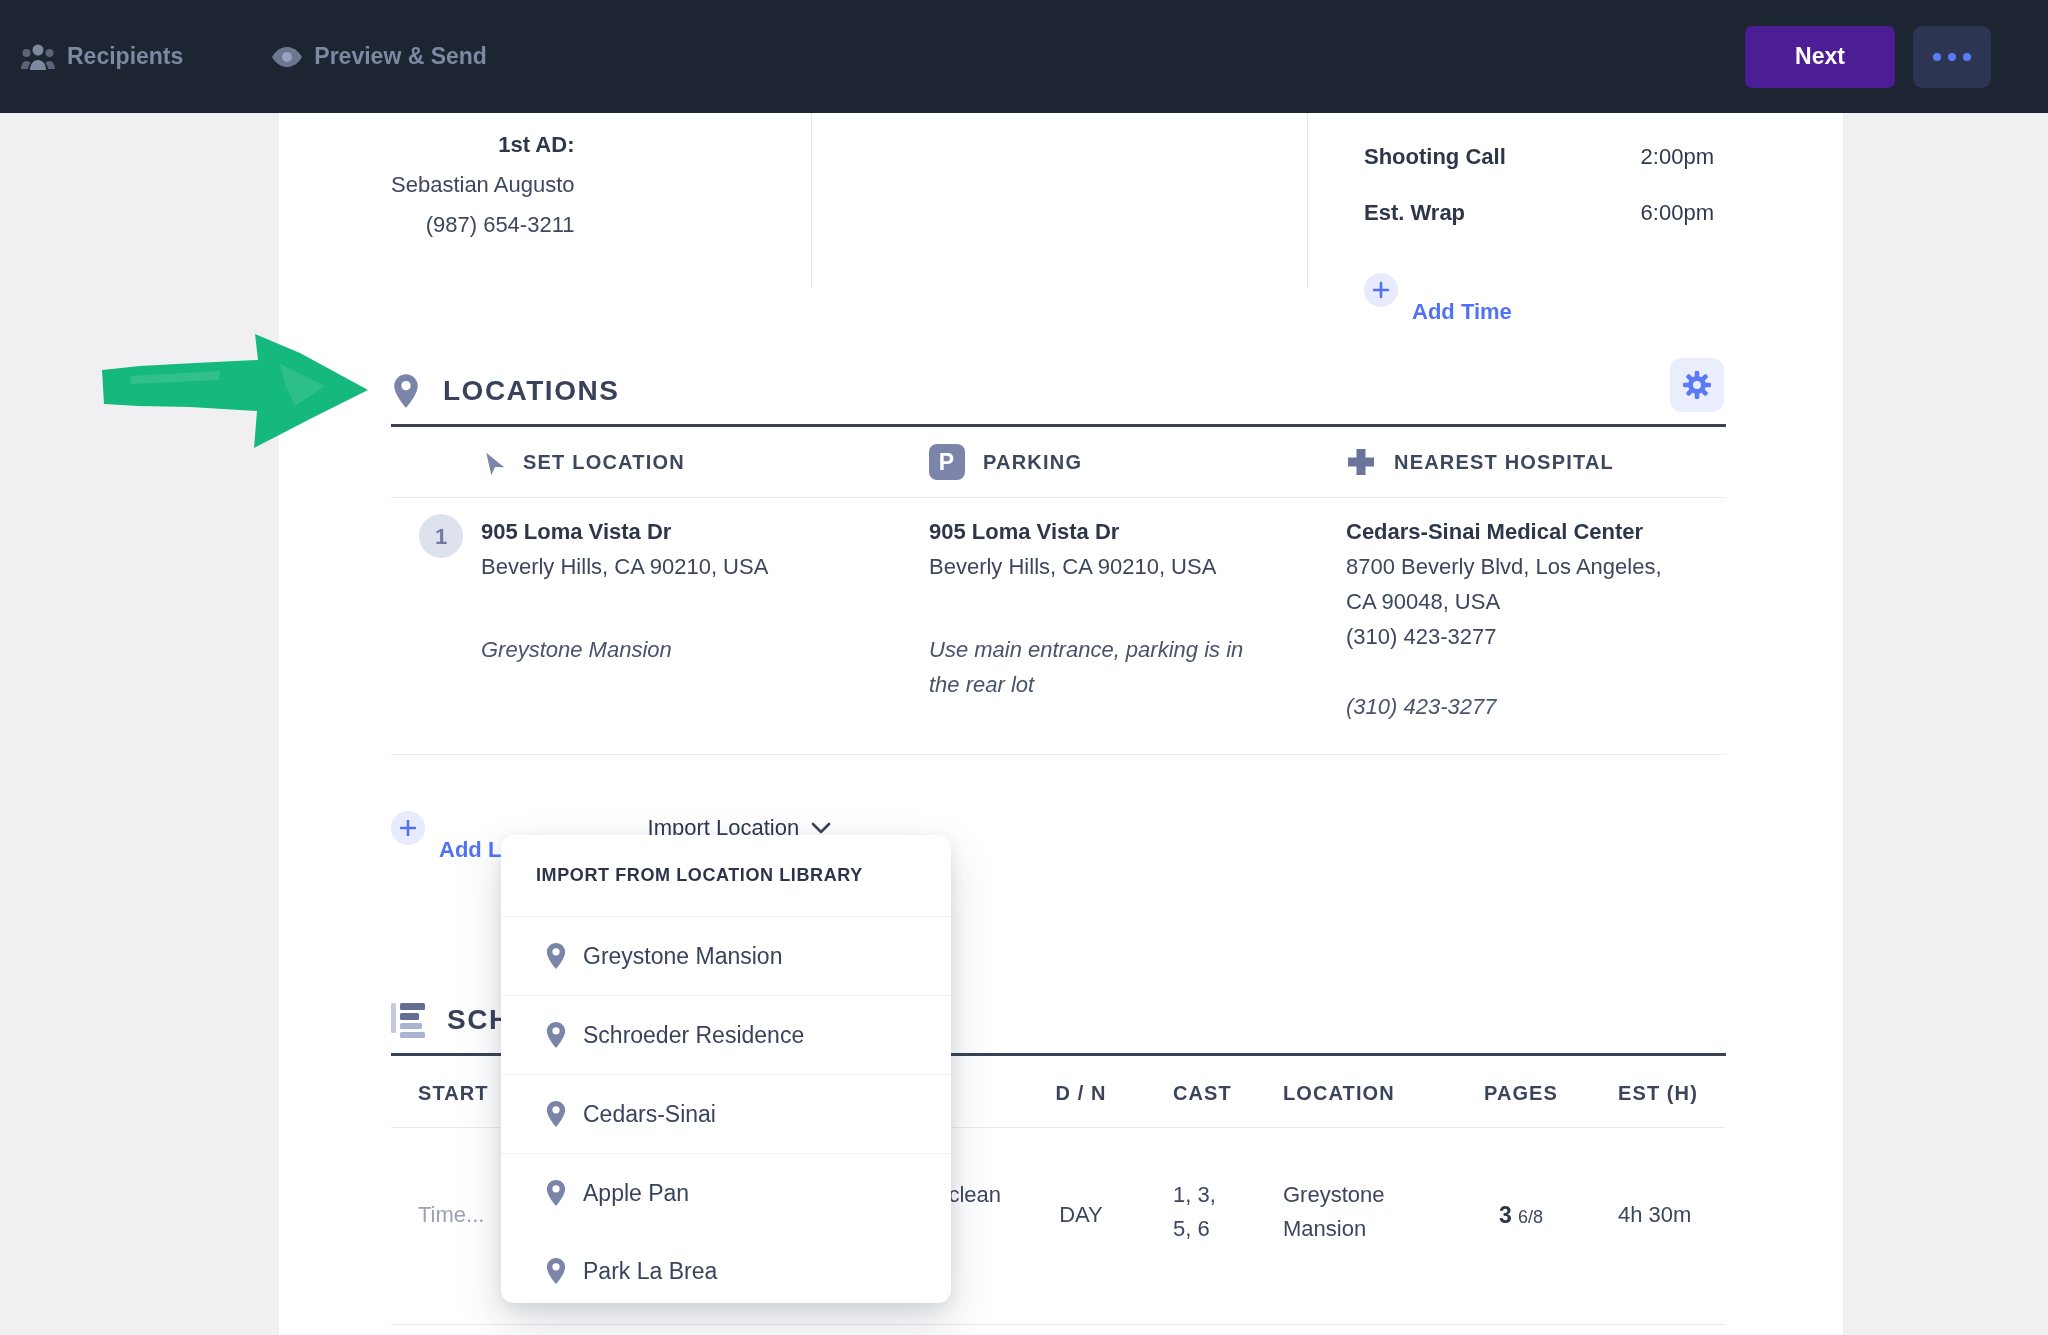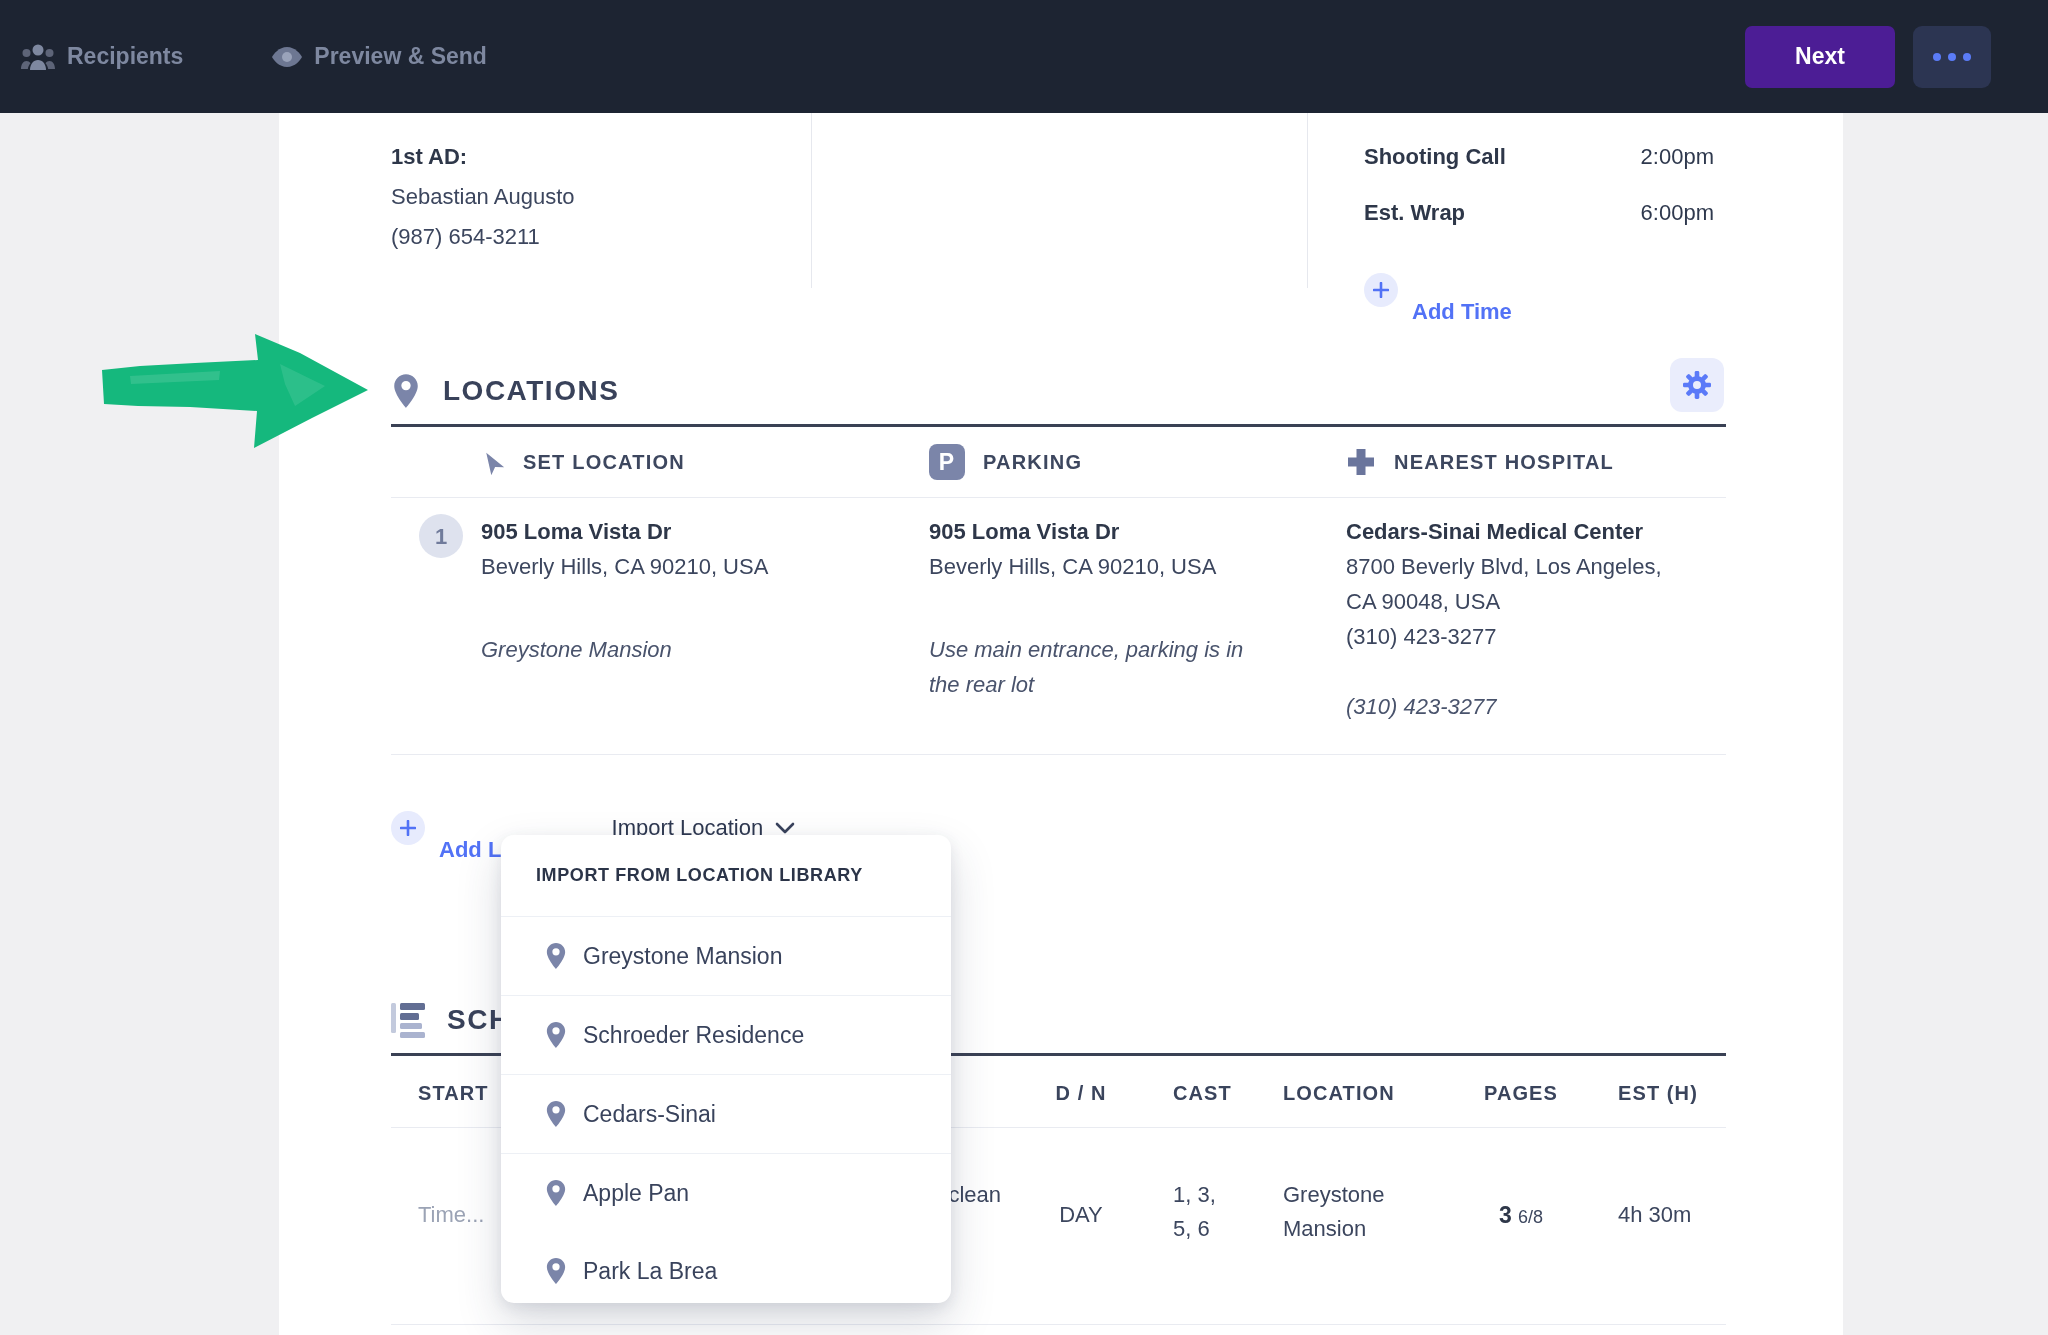--- a/index.html
+++ b/index.html
@@ -26,21 +26,21 @@
     display:flex;align-items:center;justify-content:center;
   }
   .more-btn{
     width:78px;height:62px;border-radius:9px;background:#2c3552;border:none;cursor:pointer;
     display:flex;align-items:center;justify-content:center;gap:7px;
   }
   .more-btn .dot{width:8px;height:8px;border-radius:50%;background:#5b7cf8;}
   
   .card{position:absolute;left:279px;top:113px;width:1564px;height:1222px;background:#ffffff;z-index:1;}
   .vdivider{position:absolute;top:0;width:1px;height:175px;background:#e6e8ee;}
-  .crew{position:absolute;left:112px;top:24px;line-height:40px;font-size:22px;}
+  .crew{position:absolute;left:112px;top:12px;line-height:40px;font-size:22px;text-align:right;}
   .crew .role{font-weight:700;color:#2e3749;}
   .crew .line{color:#3c465e;}
   .times{position:absolute;left:1085px;top:16px;width:350px;font-size:22px;}
   .time-row{display:flex;justify-content:space-between;align-items:center;height:56px;}
   .time-row .tl{font-weight:700;color:#2e3749;}
   .time-row .tv{color:#2f394e;}
   .add-link{display:flex;align-items:center;gap:14px;margin-top:14px;cursor:pointer;}
   .plus-circle{
     width:34px;height:34px;border-radius:50%;background:#e7ebfd;
     display:flex;align-items:center;justify-content:center;flex:0 0 auto;
@@ -70,21 +70,21 @@
   .cell1{padding-left:28px;display:flex;gap:18px;}
   .cell2{padding-left:28px;}
   .cell3{padding-left:45px;}
   .num-badge{
     width:44px;height:44px;border-radius:50%;background:#dee2ee;color:#707b9b;
     font-size:22px;font-weight:700;display:flex;align-items:center;justify-content:center;flex:0 0 auto;
   }
   .addr-bold{font-weight:700;color:#2e3749;}
   .loc-note{font-style:italic;color:#49536c;margin-top:48px;line-height:35px;}
   .add-row{display:flex;align-items:center;margin-top:38px;}
-  .import-trigger{display:flex;align-items:center;gap:12px;margin-left:32px;cursor:pointer;}
+  .import-trigger{display:flex;align-items:center;gap:12px;margin-left:68px;cursor:pointer;}
   .import-trigger .il{font-size:22px;font-weight:500;color:#2e3850;}
   
   .sec-schedule{top:878px;}
   .sched-grid{display:grid;grid-template-columns:280px 330px 160px 95px 185px 160px 125px;}
   .th{font-size:20px;font-weight:700;letter-spacing:1.1px;color:#3a445c;padding:26px 0 22px 0;}
   .th.c{text-align:center;}
   .td{font-size:22px;color:#3c465e;line-height:34px;}
   .pt-single{padding-top:70px;}
   .pt-double{padding-top:50px;}
   .placeholder{color:#9ba3b5;}

